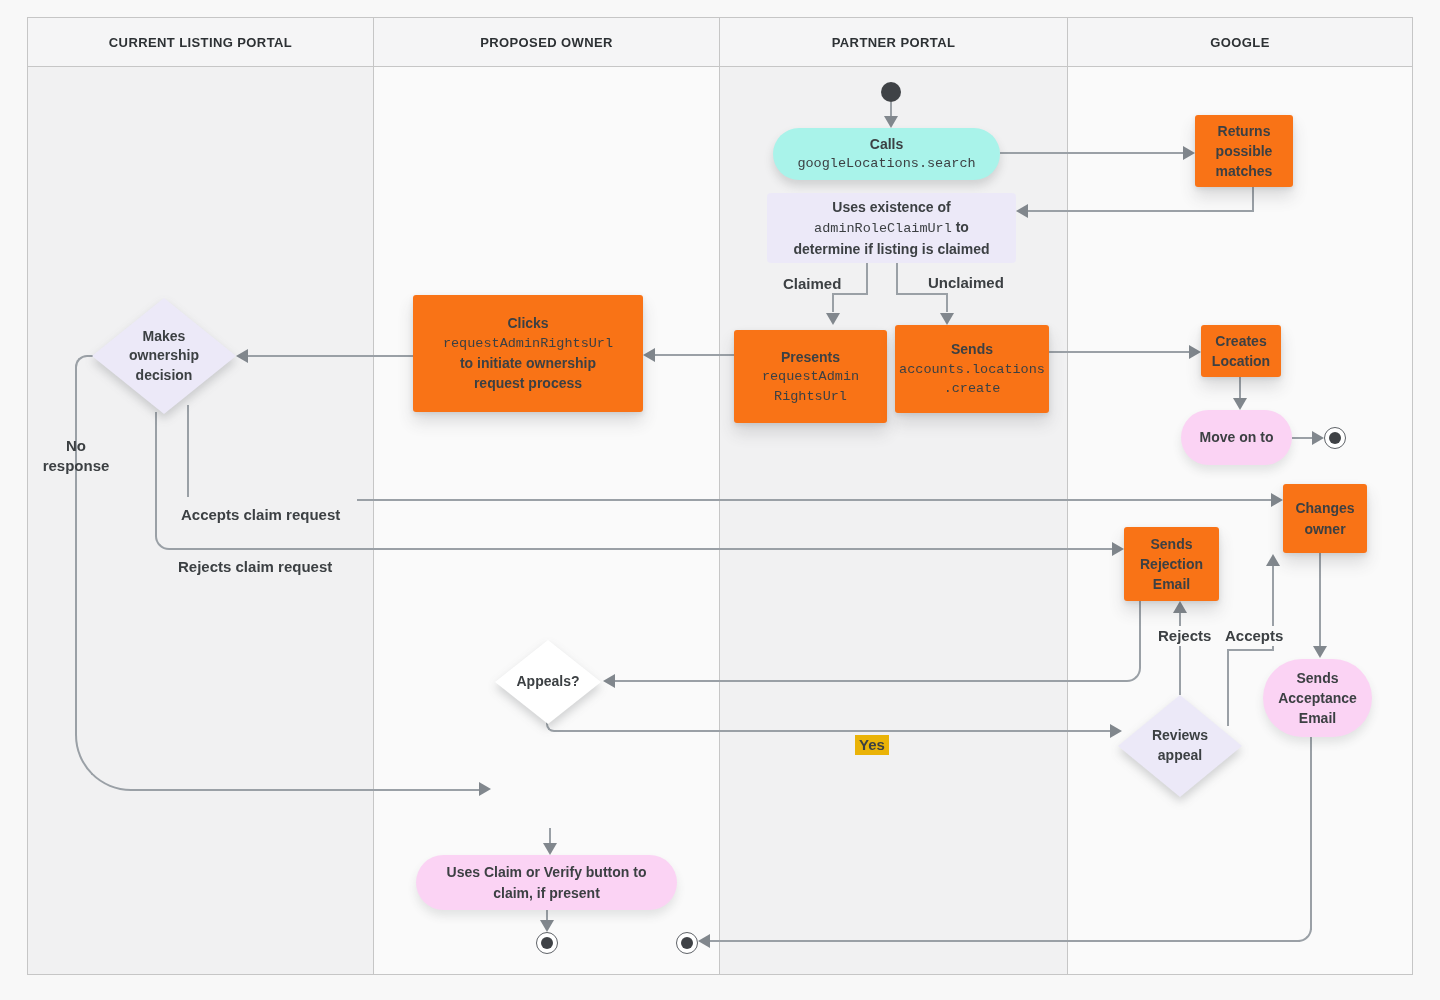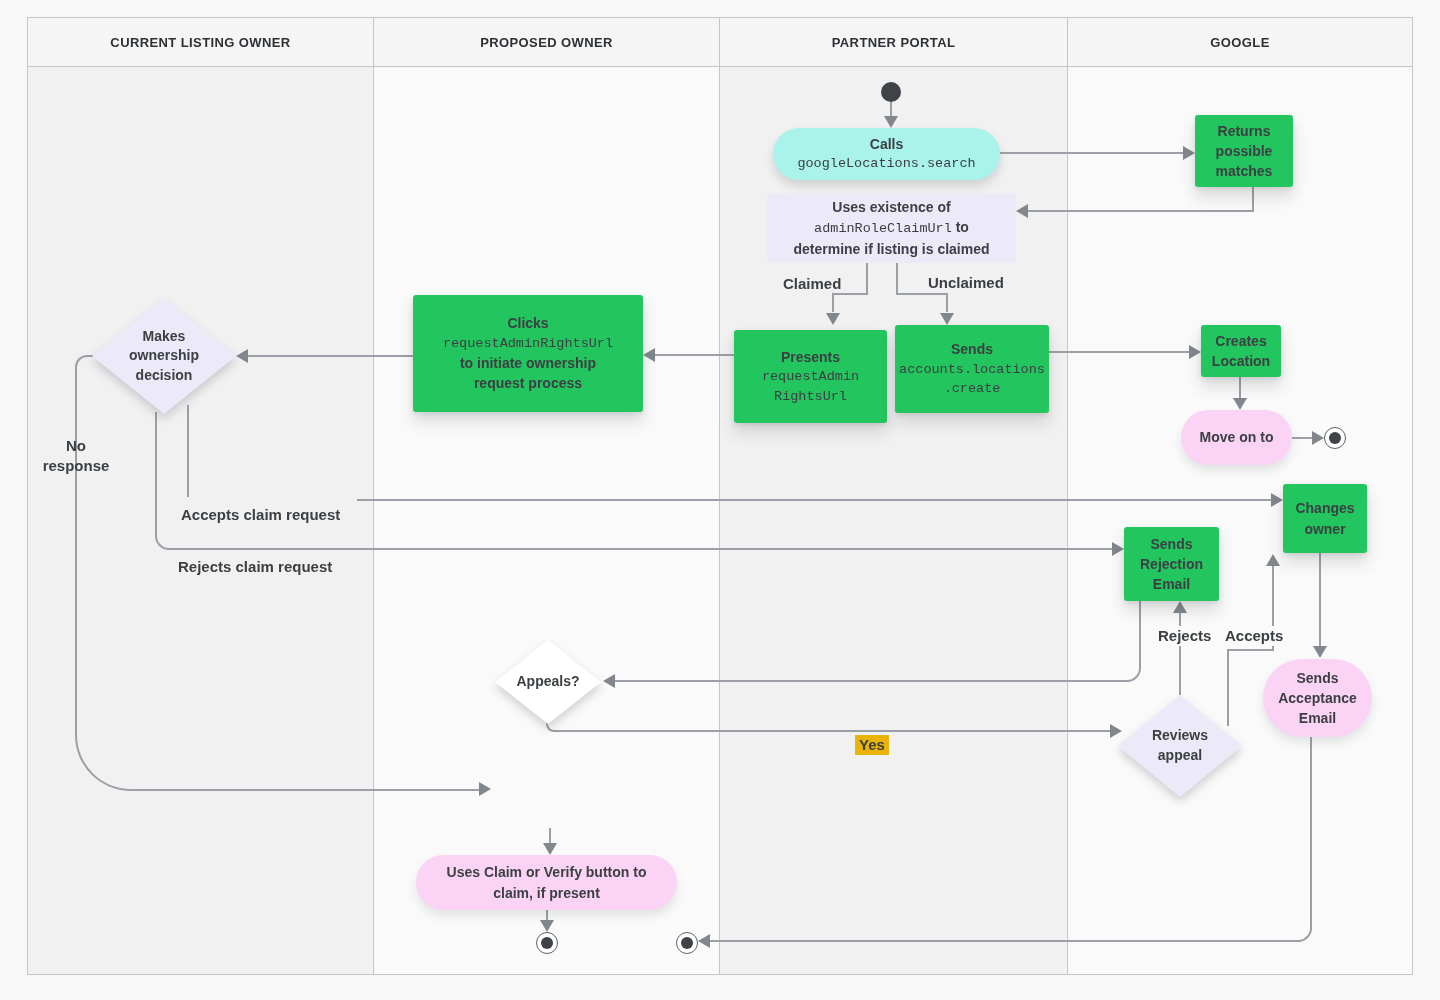--- a/index.html
+++ b/index.html
@@ -22,21 +22,21 @@
   .ah{position:absolute;width:0;height:0;border-style:solid;z-index:3;}
   .ah-right{border-width:7px 0 7px 12px;border-color:transparent transparent transparent #81878d;}
   .ah-left {border-width:7px 12px 7px 0;border-color:transparent #81878d transparent transparent;}
   .ah-down {border-width:12px 7px 0 7px;border-color:#81878d transparent transparent transparent;}
   .ah-up   {border-width:0 7px 12px 7px;border-color:transparent transparent #81878d transparent;}
   
   .node{position:absolute;z-index:4;display:flex;flex-direction:column;align-items:center;
         justify-content:center;text-align:center;box-sizing:border-box;
         font-size:14px;font-weight:700;line-height:1.45;}
   .prelines{white-space:pre-line;}
-  .box{background:#22c55e;border-radius:3px;
+  .box{background:#f97316;border-radius:3px;
        box-shadow:0 10px 16px rgba(60,64,67,.16),0 2px 5px rgba(60,64,67,.12);}
   .pill-teal{background:var(--teal,#a9f3ea);border-radius:26px;
        box-shadow:0 6px 10px rgba(60,64,67,.18);}
   .note-lav{background:var(--lavender,#ece9f8);border-radius:4px;}
   .pill-pink{background:var(--pink,#fbd3f4);border-radius:28px;
        box-shadow:0 6px 10px rgba(60,64,67,.12);text-align:center;}
   .ellipse-pink{background:var(--pink,#fbd3f4);border-radius:46px;
        box-shadow:0 6px 10px rgba(60,64,67,.12);}
   .code{font-family:"Liberation Mono",monospace;font-weight:400;font-size:13.5px;}
   .dwrap{position:absolute;z-index:4;filter:drop-shadow(0 5px 5px rgba(60,64,67,.22));}
@@ -53,21 +53,21 @@
   .enddot::after{content:"";width:12px;height:12px;border-radius:50%;background:#3f4246;}
   
   .elabel{position:absolute;z-index:5;font-size:15px;font-weight:700;color:var(--text,#3c4043);
      white-space:pre-line;line-height:1.35;}
 </style>
 </head>
 <body>
 
 <div class="stage">
 
-  <div class="lane-header" style="left:27px;width:346px;">CURRENT LISTING OWNER</div>
+  <div class="lane-header" style="left:27px;width:346px;">CURRENT LISTING PORTAL</div>
   <div class="lane-header" style="left:373px;width:346px;">PROPOSED OWNER</div>
   <div class="lane-header" style="left:719px;width:348px;">PARTNER PORTAL</div>
   <div class="lane-header edge-r" style="left:1067px;width:346px;">GOOGLE</div>
 
   <div class="lane-body lane-dark" style="left:27px;width:346px;"></div>
   <div class="lane-body lane-light" style="left:373px;width:346px;"></div>
   <div class="lane-body lane-dark" style="left:719px;width:348px;"></div>
   <div class="lane-body lane-light edge-r" style="left:1067px;width:346px;"></div>
 
   <div class="vl" style="left:890px;top:102px;height:16px;"></div>

